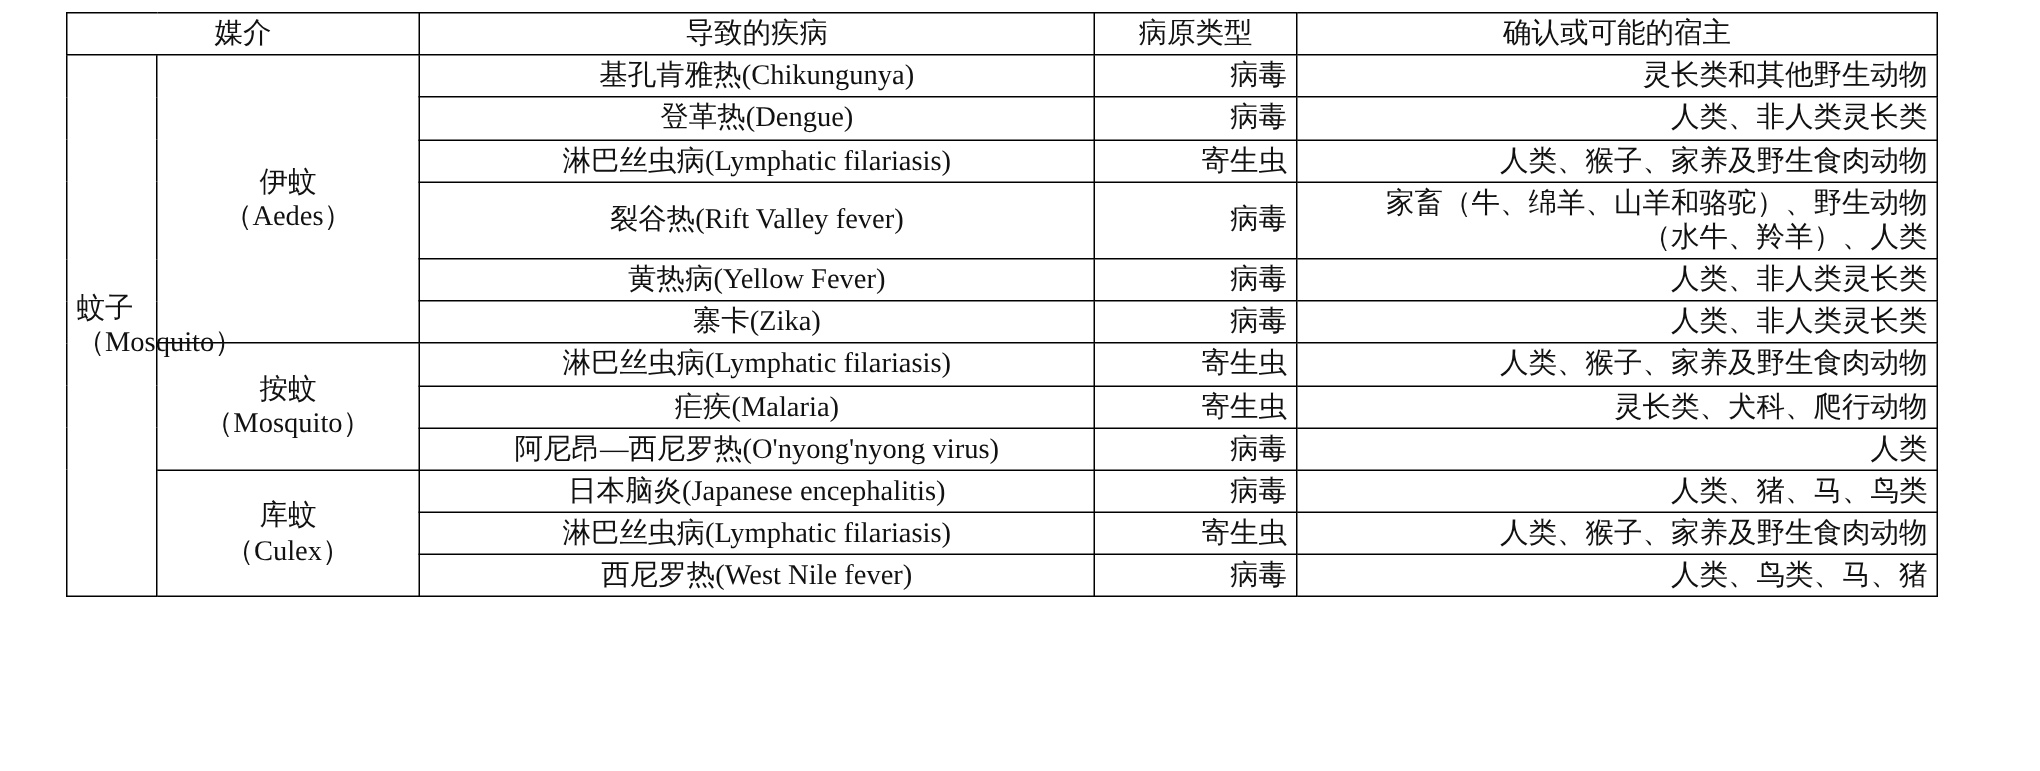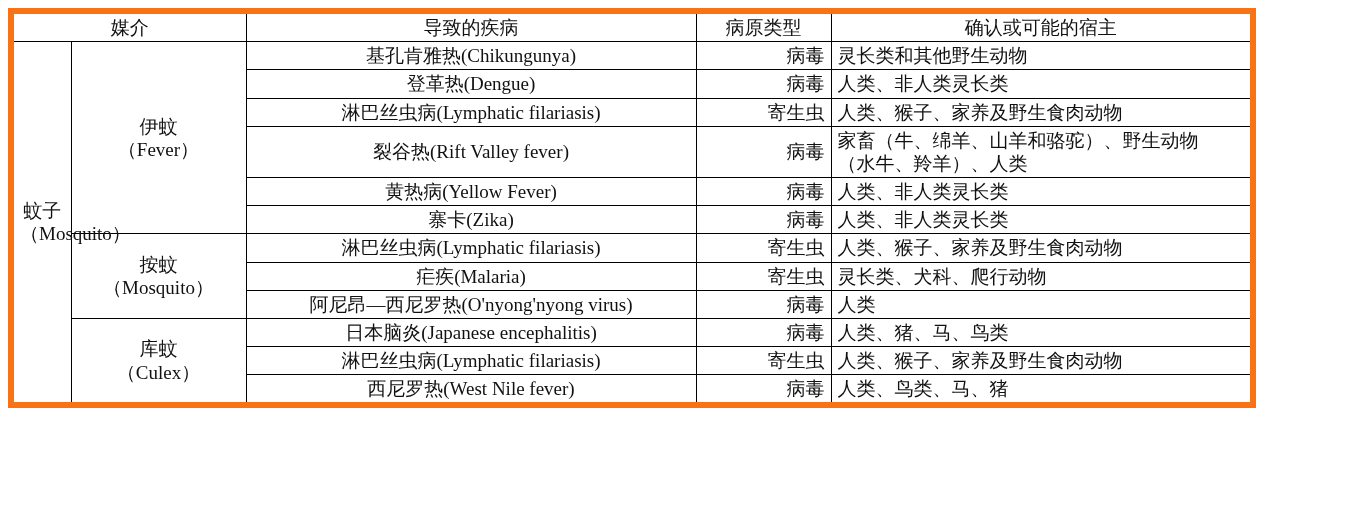--- a/index.html
+++ b/index.html
@@ -15,21 +15,22 @@
     overflow: hidden;
   }
   .table-wrap {
     padding: 8px 8px 0 8px;
     box-sizing: border-box;
   }
   table.vector-table {
     border-collapse: collapse;
     table-layout: fixed;
     width: 1248px;
-    border: 6px solid #f97316;
+    border: 1px solid #f97316;
+    margin-left: 36px;
   }
   table.vector-table td,
   table.vector-table th {
     border: 1px solid #000000;
     padding: 2px 6px;
     font-size: 19px;
     line-height: 1.22;
     font-weight: normal;
     vertical-align: middle;
     background: #ffffff;
@@ -40,37 +41,37 @@
     font-size: 20px;
     padding: 10px 6px;
   }
   .col-vector { width: 60px; }
   .col-genus  { width: 175px; }
   .col-disease{ width: 450px; }
   .col-path   { width: 135px; }
   .col-host   { width: auto; }
 
   td.vector-cell {
-    text-align: center;
+    text-align: left;
     font-size: 20px;
     line-height: 1.3;
   }
   td.genus-cell {
     text-align: center;
     font-size: 20px;
     line-height: 1.3;
   }
   td.disease-cell {
     text-align: center;
   }
   td.path-cell {
     text-align: right;
   }
   td.host-cell {
-    text-align: left;
+    text-align: right;
   }
   .two-line {
     white-space: pre-line;
   }
 </style>
 </head>
 <body>
 
 <div class="table-wrap">
   <table class="vector-table">
@@ -88,21 +89,21 @@
         <th>病原类型</th>
         <th>确认或可能的宿主</th>
       </tr>
     </thead>
     <tbody>
 
       <tr>
         <td class="vector-cell two-line" rowspan="12">蚊子
 （Mosquito）</td>
         <td class="genus-cell two-line" rowspan="6">伊蚊
-（Fever）</td>
+（Aedes）</td>
         <td class="disease-cell">基孔肯雅热(Chikungunya)</td>
         <td class="path-cell">病毒</td>
         <td class="host-cell">灵长类和其他野生动物</td>
       </tr>
       <tr>
         <td class="disease-cell">登革热(Dengue)</td>
         <td class="path-cell">病毒</td>
         <td class="host-cell">人类、非人类灵长类</td>
       </tr>
       <tr>

